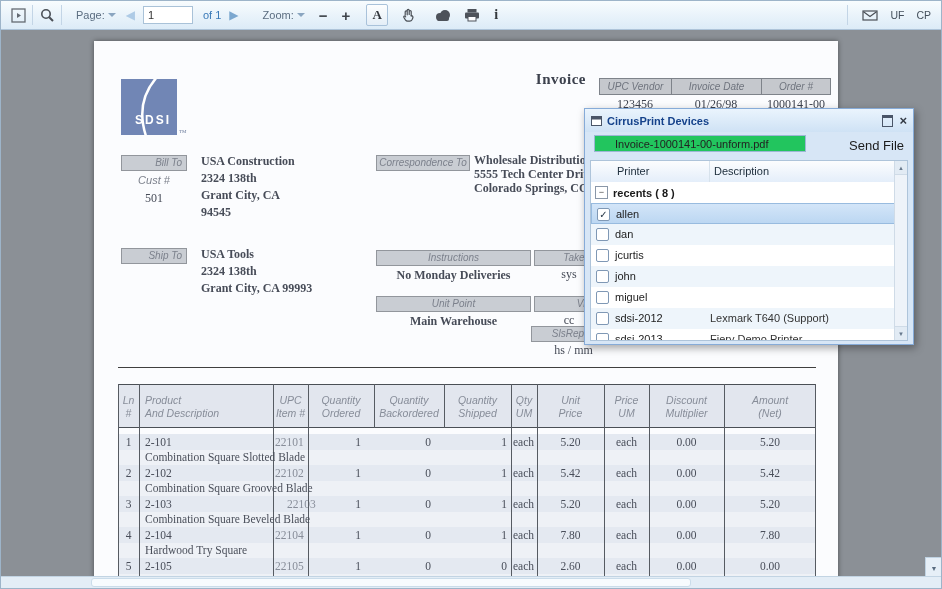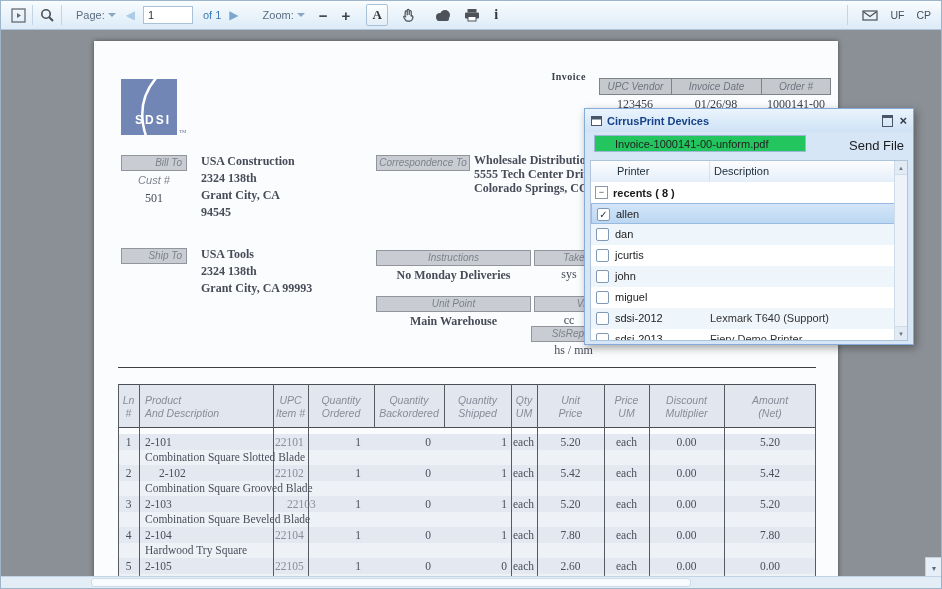--- a/index.html
+++ b/index.html
@@ -33,21 +33,21 @@
   .page{position:absolute;left:93px;top:11px;width:744px;height:700px;background:#fbfcfe;
         box-shadow:0 0 5px rgba(0,0,0,.45);}
   
   .doc{position:absolute;font-family:"Liberation Serif",serif;color:#434856;}
   .lbl{position:absolute;background:#c9cdd3;border:1px solid #92969c;color:#7c818c;
        font-style:italic;font-size:10px;font-family:"Liberation Sans",sans-serif;
        line-height:14px;text-align:center;box-sizing:border-box;}
   .serif-b{font-family:"Liberation Serif",serif;font-weight:bold;color:#474c58;font-size:12px;line-height:17px;}
   .serif-r{font-family:"Liberation Serif",serif;color:#474c58;font-size:12px;}
   .inv-title{position:absolute;left:340px;top:30px;width:152px;text-align:right;
-       font-size:10px;font-weight:bold;color:#3c414d;letter-spacing:.5px;}
+       font-size:15px;font-weight:bold;color:#3c414d;letter-spacing:.5px;}
   .logo{position:absolute;left:27px;top:38px;width:56px;height:56px;background:#7186b5;}
   .logo svg{position:absolute;left:0;top:0;}
   .logo .txt{position:absolute;left:14px;bottom:8px;color:#fff;font-weight:bold;
        font-size:12px;letter-spacing:2px;font-family:"Liberation Sans",sans-serif;}
   .logo-tm{position:absolute;left:85px;top:88px;font-size:5px;color:#6a7a9b;}
   .info-tbl{position:absolute;left:505px;top:37px;width:232px;border-bottom:1px solid #7e838a;}
   .info-tbl .hrow,.info-tbl .vrow{display:flex;}
   .info-tbl .hcell{background:#c5c8cd;border:1px solid #7e838a;border-right:none;color:#6f747e;
        font-style:italic;font-size:10px;text-align:center;line-height:15px;box-sizing:border-box;}
   .info-tbl .hcell:last-child{border-right:1px solid #7e838a;}
@@ -300,21 +300,21 @@
             <div class="icell" style="left: 393px; width: 26px; text-align: left; box-sizing: border-box; padding-left: 2px;">each</div>
             <div class="icell" style="left: 419px; width: 67px; text-align: center; box-sizing: border-box;">5.20</div>
             <div class="icell" style="left: 486px; width: 45px; text-align: center; box-sizing: border-box;">each</div>
             <div class="icell" style="left: 531px; width: 75px; text-align: center; box-sizing: border-box;">0.00</div>
             <div class="icell" style="left: 606px; width: 92px; text-align: center; box-sizing: border-box;">5.20</div>
             <div class="idesc">Combination Square Slotted Blade</div>
           </div>
           <div class="item-row" style="top: 81px;">
             <div class="numline"></div>
             <div class="icell" style="left: 0px; width: 21px; text-align: center; box-sizing: border-box;">2</div>
-            <div class="icell" style="left: 21px; width: 134px; text-align: left; box-sizing: border-box; padding-left: 20px;">2-102</div>
+            <div class="icell" style="left: 21px; width: 134px; text-align: left; box-sizing: border-box; padding-left: 6px;">2-102</div>
             <div class="icell gray" style="left: 155px; width: 35px; text-align: left; box-sizing: border-box; padding-left: 2px;">22102</div>
             <div class="icell" style="left: 190px; width: 66px; text-align: right; box-sizing: border-box; padding-right: 13px;">1</div>
             <div class="icell" style="left: 256px; width: 70px; text-align: right; box-sizing: border-box; padding-right: 13px;">0</div>
             <div class="icell" style="left: 326px; width: 67px; text-align: right; box-sizing: border-box; padding-right: 4px;">1</div>
             <div class="icell" style="left: 393px; width: 26px; text-align: left; box-sizing: border-box; padding-left: 2px;">each</div>
             <div class="icell" style="left: 419px; width: 67px; text-align: center; box-sizing: border-box;">5.42</div>
             <div class="icell" style="left: 486px; width: 45px; text-align: center; box-sizing: border-box;">each</div>
             <div class="icell" style="left: 531px; width: 75px; text-align: center; box-sizing: border-box;">0.00</div>
             <div class="icell" style="left: 606px; width: 92px; text-align: center; box-sizing: border-box;">5.42</div>
             <div class="idesc">Combination Square Grooved Blade</div>

